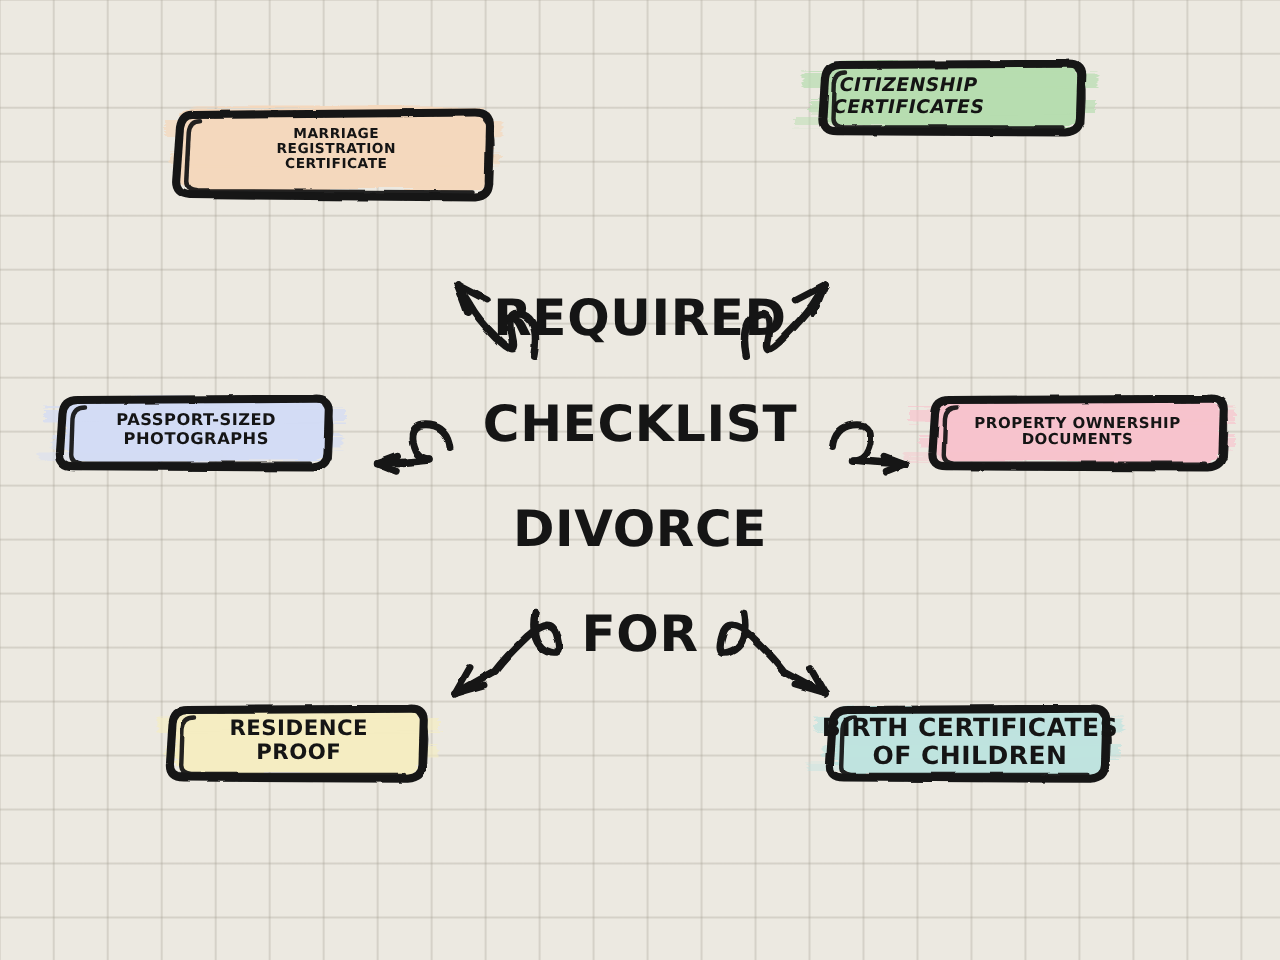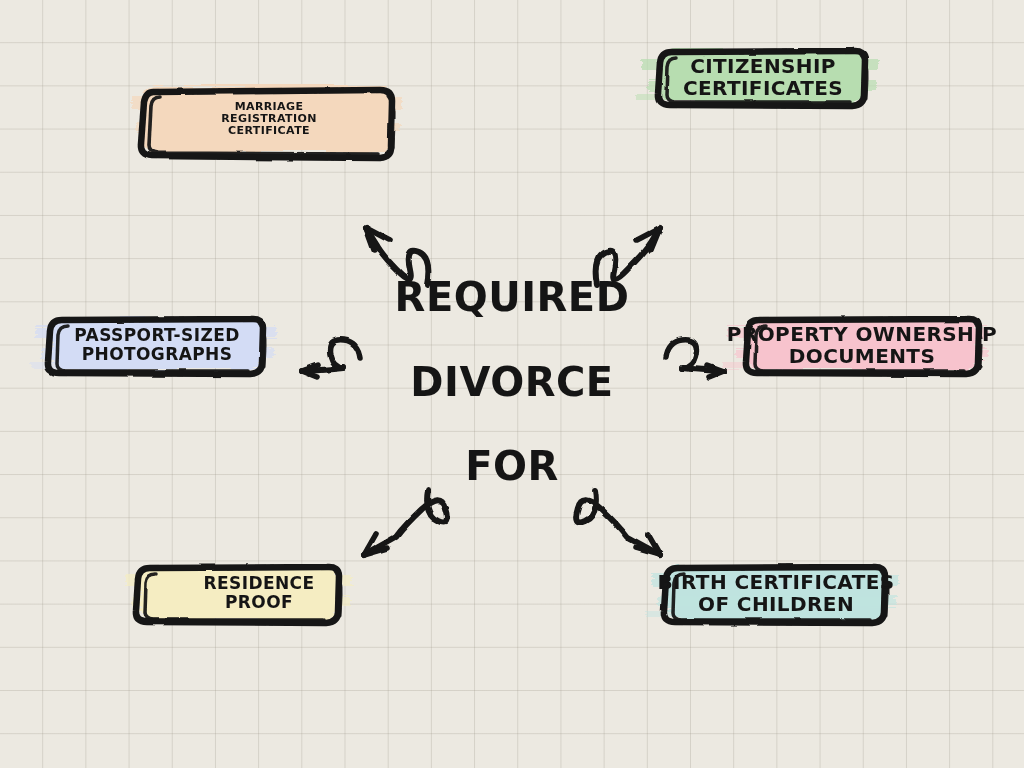--- a/index.html
+++ b/index.html
@@ -189,46 +189,47 @@
         <path d="M666 358 Q668 342 682 340 Q699 338 696 354 Q693 368 682 368" stroke-width="5.5"></path>
         <path d="M682 368 Q701 370 724 371" stroke-width="6"></path>
         <path d="M724 371 L708 365" stroke-width="5.5"></path>
         <path d="M724 371 L709 377" stroke-width="5.5"></path>
       </g>
     </g>
   </svg>
 
   <div class="center-text" style="left:392px; top:277px; width:240px; height:210px;gap:42px;">
     <span>REQUIRED</span>
+    <span>CHECKLIST</span>
     <span>DIVORCE</span>
     <span>FOR</span>
   </div>
 
   <div class="node-text" style="left:150px; top:88px; width:238px; height:62px; font-size:11px;">
     <span>MARRIAGE</span>
     <span>REGISTRATION</span>
     <span>CERTIFICATE</span>
   </div>
 
-  <div class="node-text" style="left:664px; top:53px; width:198px; height:48px; font-size:20px;">
+  <div class="node-text" style="left:628px; top:53px; width:198px; height:48px; font-size:15px;font-style:italic;">
     <span>CITIZENSHIP</span>
     <span>CERTIFICATES</span>
   </div>
 
-  <div class="node-text" style="left:56px; top:321px; width:202px; height:48px; font-size:17px;">
+  <div class="node-text" style="left:56px; top:321px; width:202px; height:48px; font-size:13px;">
     <span>PASSPORT-SIZED</span>
     <span>PHOTOGRAPHS</span>
   </div>
 
-  <div class="node-text" style="left:752px; top:321px; width:220px; height:48px; font-size:20px;">
+  <div class="node-text" style="left:752px; top:321px; width:220px; height:48px; font-size:12px;">
     <span>PROPERTY OWNERSHIP</span>
     <span>DOCUMENTS</span>
   </div>
 
-  <div class="node-text" style="left:144px; top:569px; width:190px; height:48px; font-size:17px;padding-left:20px;">
+  <div class="node-text" style="left:144px; top:569px; width:190px; height:48px; font-size:17px;">
     <span>RESIDENCE</span>
     <span>PROOF</span>
   </div>
 
   <div class="node-text" style="left:672px; top:569px; width:208px; height:48px; font-size:20px;">
     <span>BIRTH CERTIFICATES</span>
     <span>OF CHILDREN</span>
   </div>
 
 </div>

